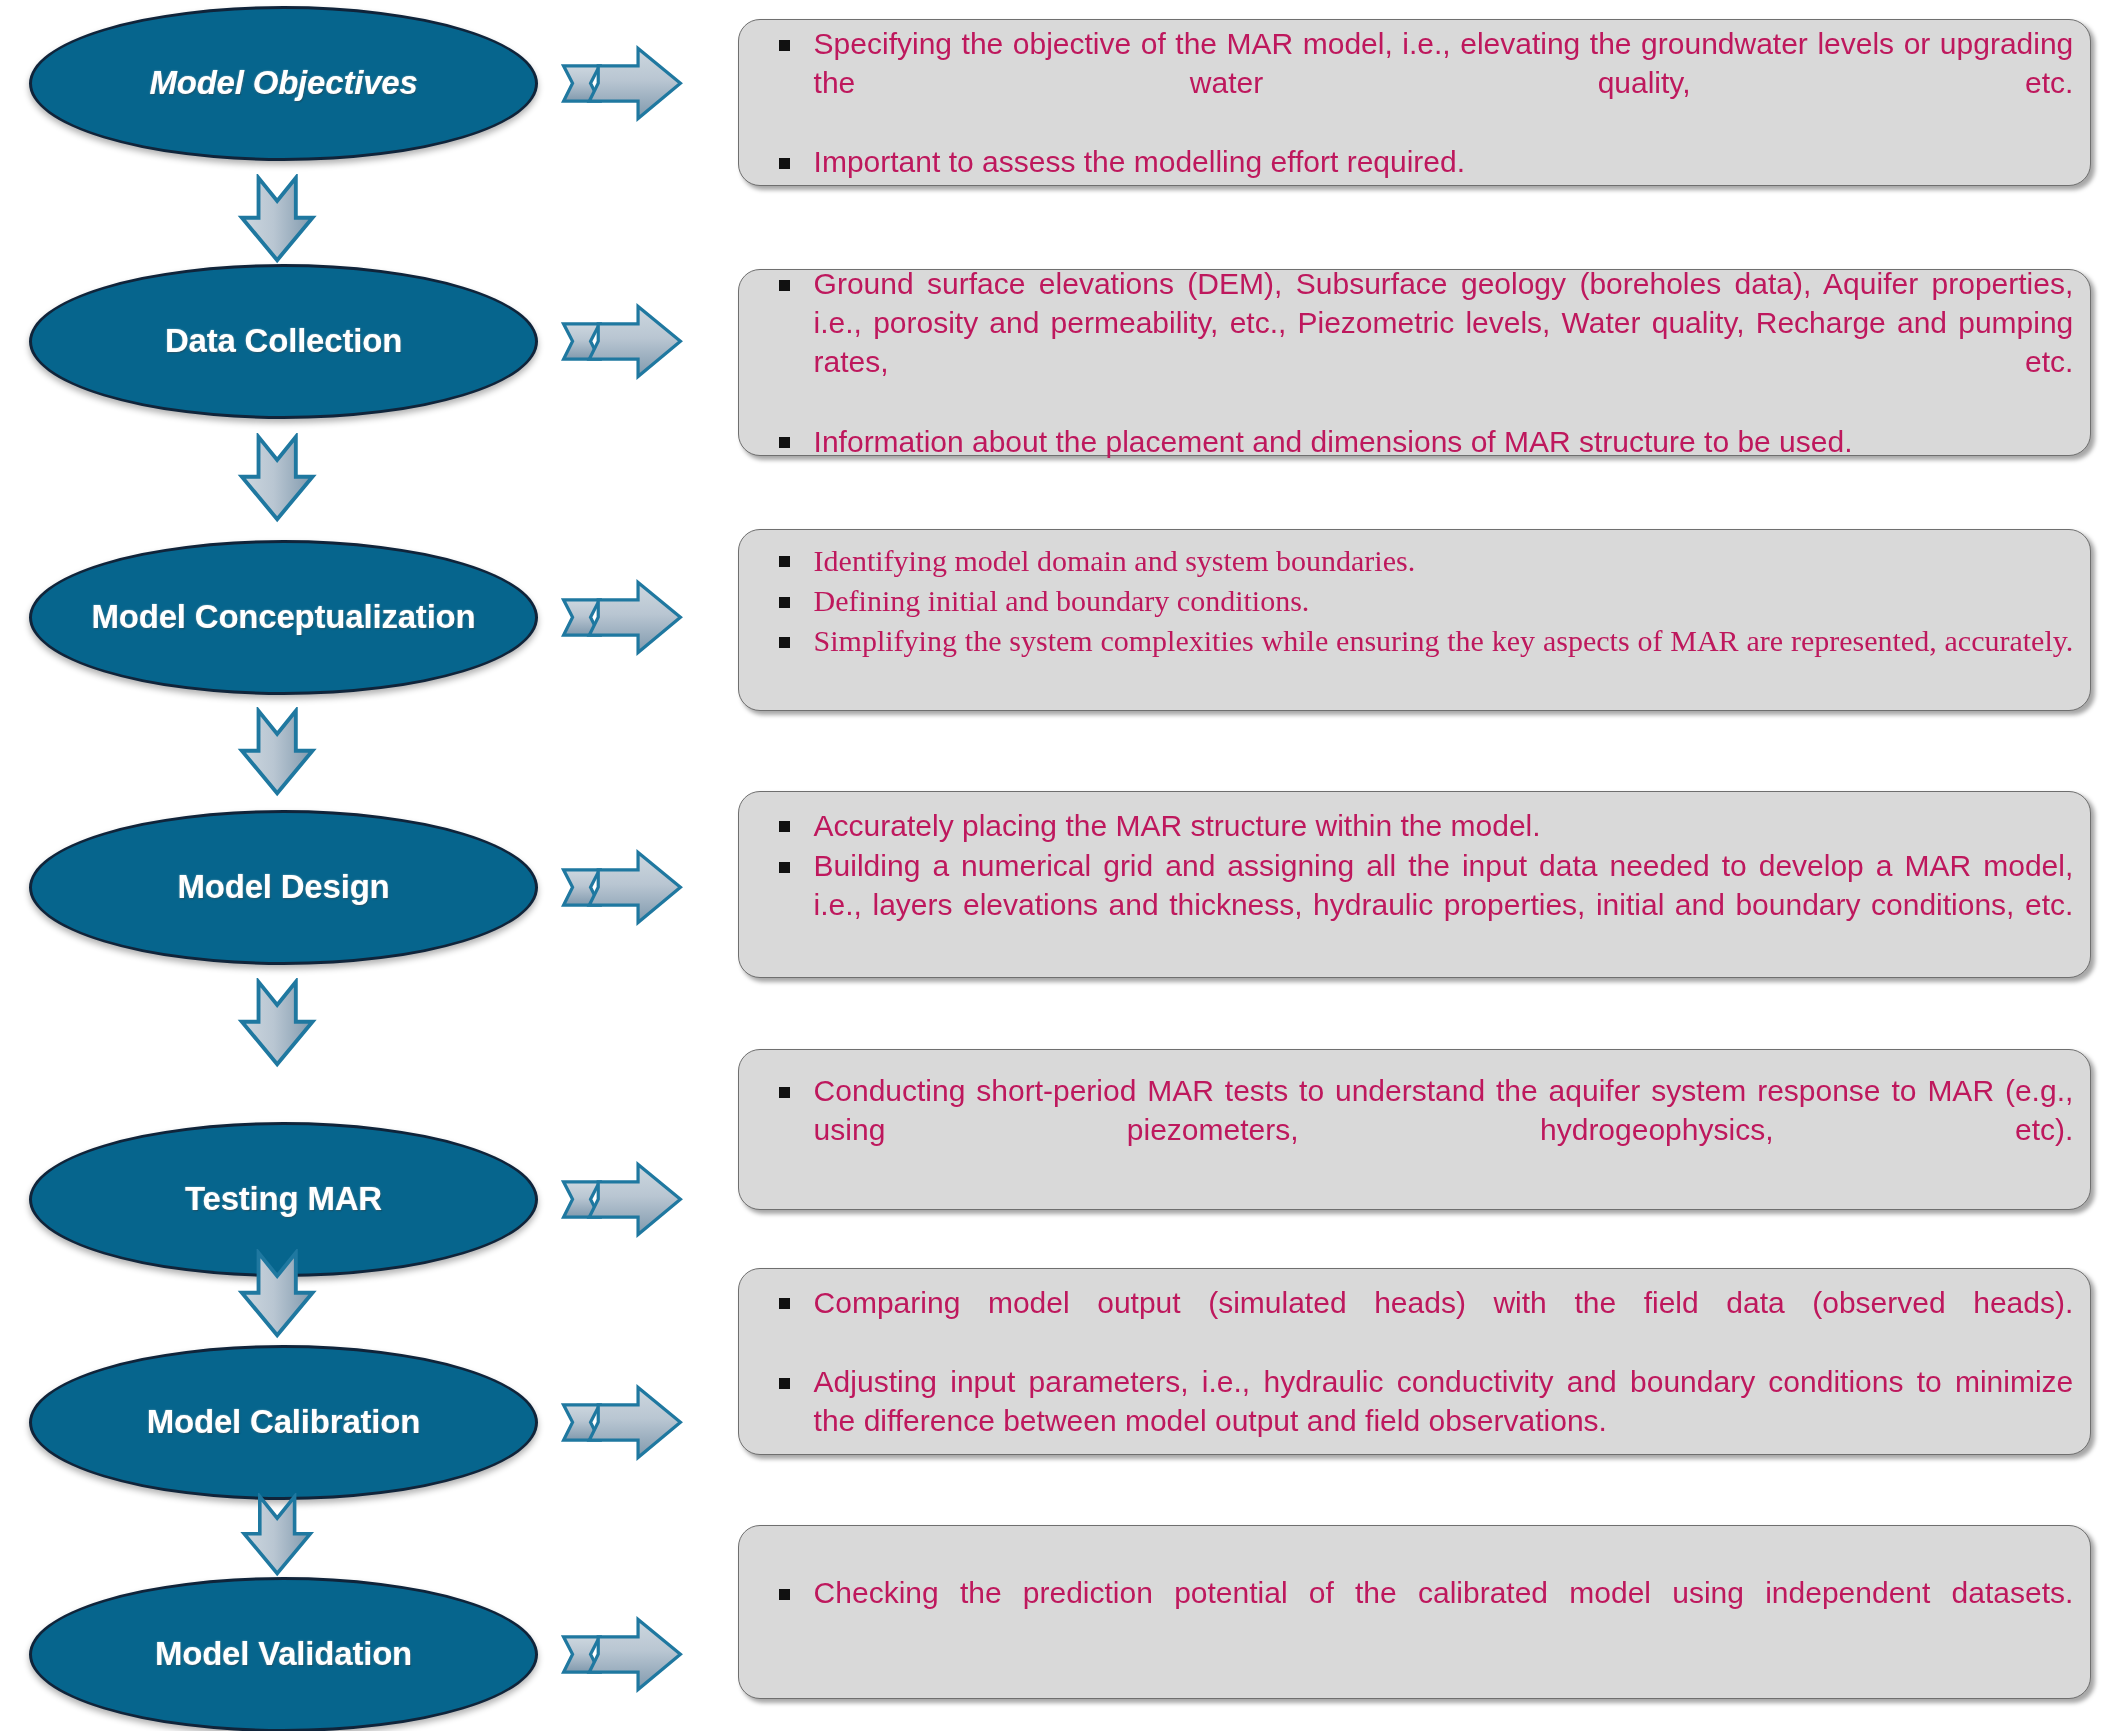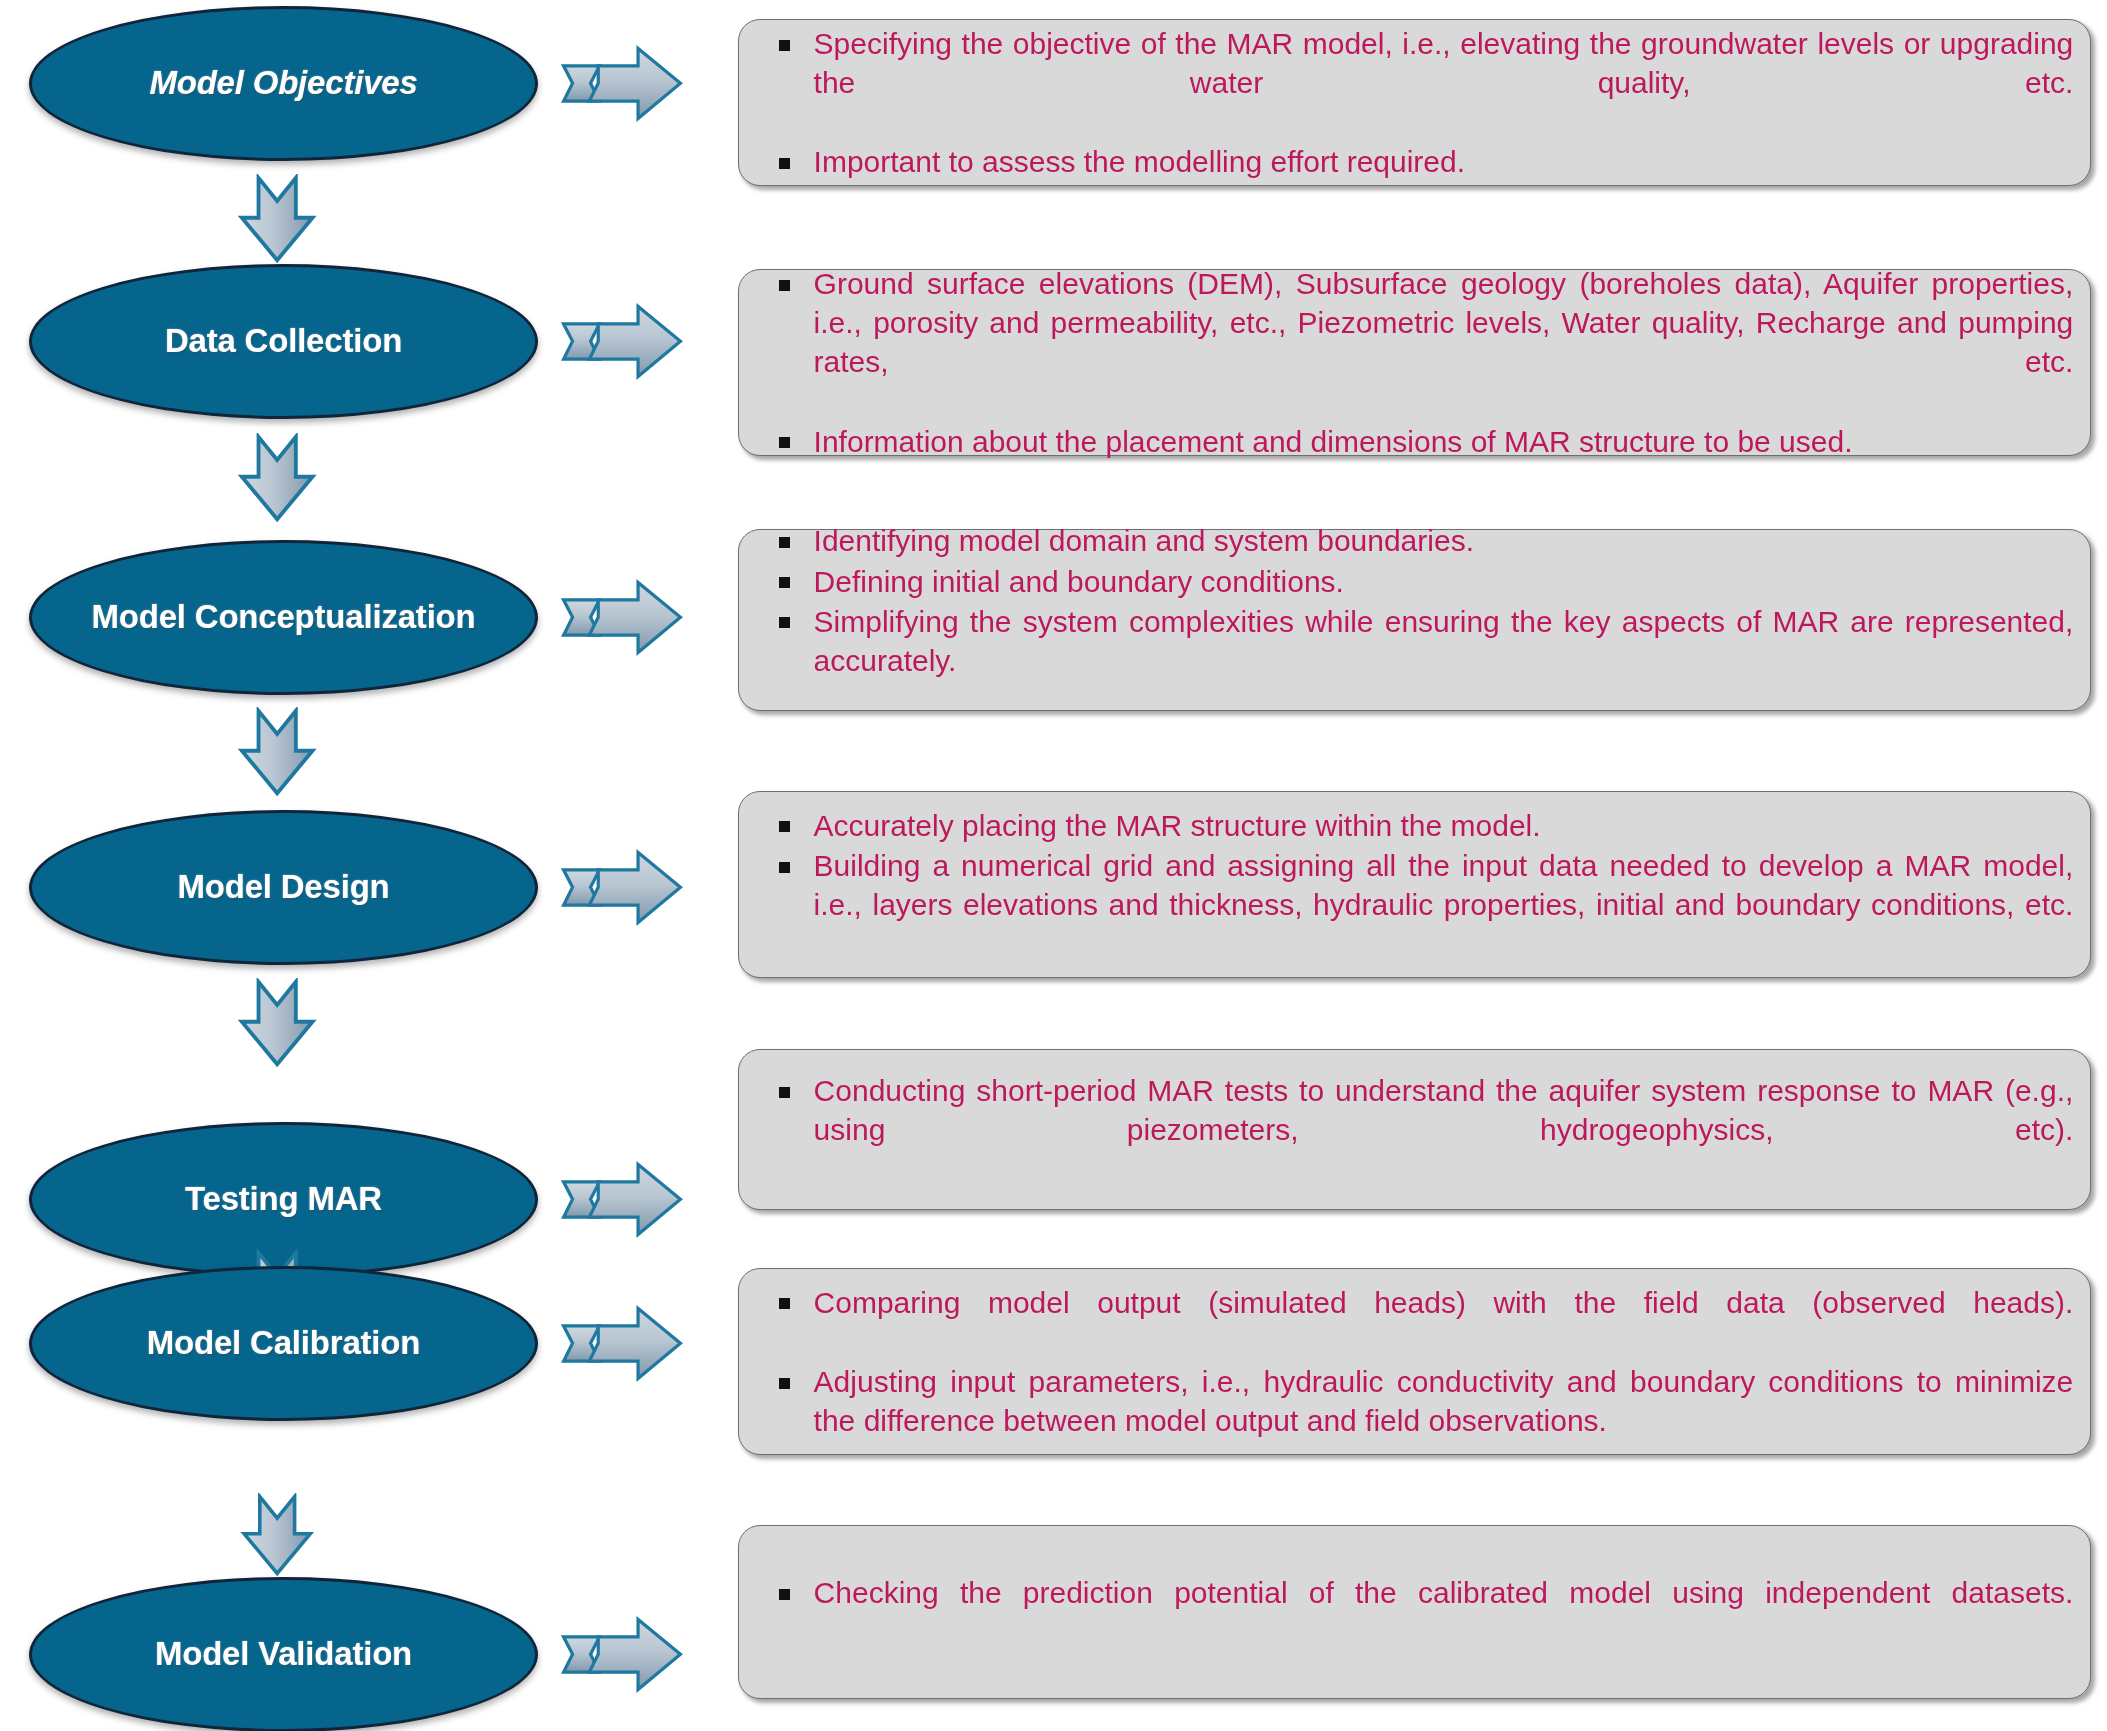--- a/index.html
+++ b/index.html
@@ -228,21 +228,21 @@
       <polygon points="58,35 120,35 120,8 186,62 120,117 120,90 44,90 58,62" fill="url(#arrGradH)" stroke="#1f78a0" stroke-width="5" stroke-linejoin="miter"></polygon>
     </svg>
   </div>
 
   <div class="arrow-down-wrap" style="top:1249px;height:90px;">
     <svg class="arrow-down" viewBox="0 0 125 140">
       <polygon points="33,6 62,42 91,6 91,68 117,68 62,134 7,68 33,68" fill="url(#arrGradV)" stroke="#1f78a0" stroke-width="6" stroke-linejoin="miter"></polygon>
     </svg>
   </div>
 
-  <div class="stage-row" style="top:1266px;height:155px;">
+  <div class="stage-row" style="top:1345px;height:155px;">
     <div class="ellipse">
       <div class="ellipse-label">Model Calibration</div>
     </div>
     <svg class="arrow-right" viewBox="0 0 190 125">
       <polygon points="4,35 60,35 46,62 60,90 4,90 18,62" fill="url(#arrGradH)" stroke="#1f78a0" stroke-width="5" stroke-linejoin="miter"></polygon>
       <polygon points="58,35 120,35 120,8 186,62 120,117 120,90 44,90 58,62" fill="url(#arrGradH)" stroke="#1f78a0" stroke-width="5" stroke-linejoin="miter"></polygon>
     </svg>
   </div>
 
   <div class="arrow-down-wrap" style="top:1493px;height:84px;">
@@ -276,21 +276,21 @@
     <ul class="bullet-list">
       <li class="bullet-item">
         <span class="txt">Ground surface elevations (DEM), Subsurface geology (boreholes data), Aquifer properties, i.e., porosity and permeability, etc., Piezometric levels, Water quality, Recharge and pumping rates, etc.</span><span class="filler"></span>
       </li>
       <li class="bullet-item">
         <span class="txt">Information about the placement and dimensions of MAR structure to be used.</span>
       </li>
     </ul>
   </div>
 
-  <div class="desc-box" style="top:529px;height:182px;">
+  <div class="desc-box" style="top:529px;height:182px;font-family:Liberation Serif, serif;">
     <ul class="bullet-list">
       <li class="bullet-item">
         <span class="txt">Identifying model domain and system boundaries.</span>
       </li>
       <li class="bullet-item">
         <span class="txt">Defining initial and boundary conditions.</span>
       </li>
       <li class="bullet-item">
         <span class="txt">Simplifying the system complexities while ensuring the key aspects of MAR are represented, accurately.</span><span class="filler"></span>
       </li>

